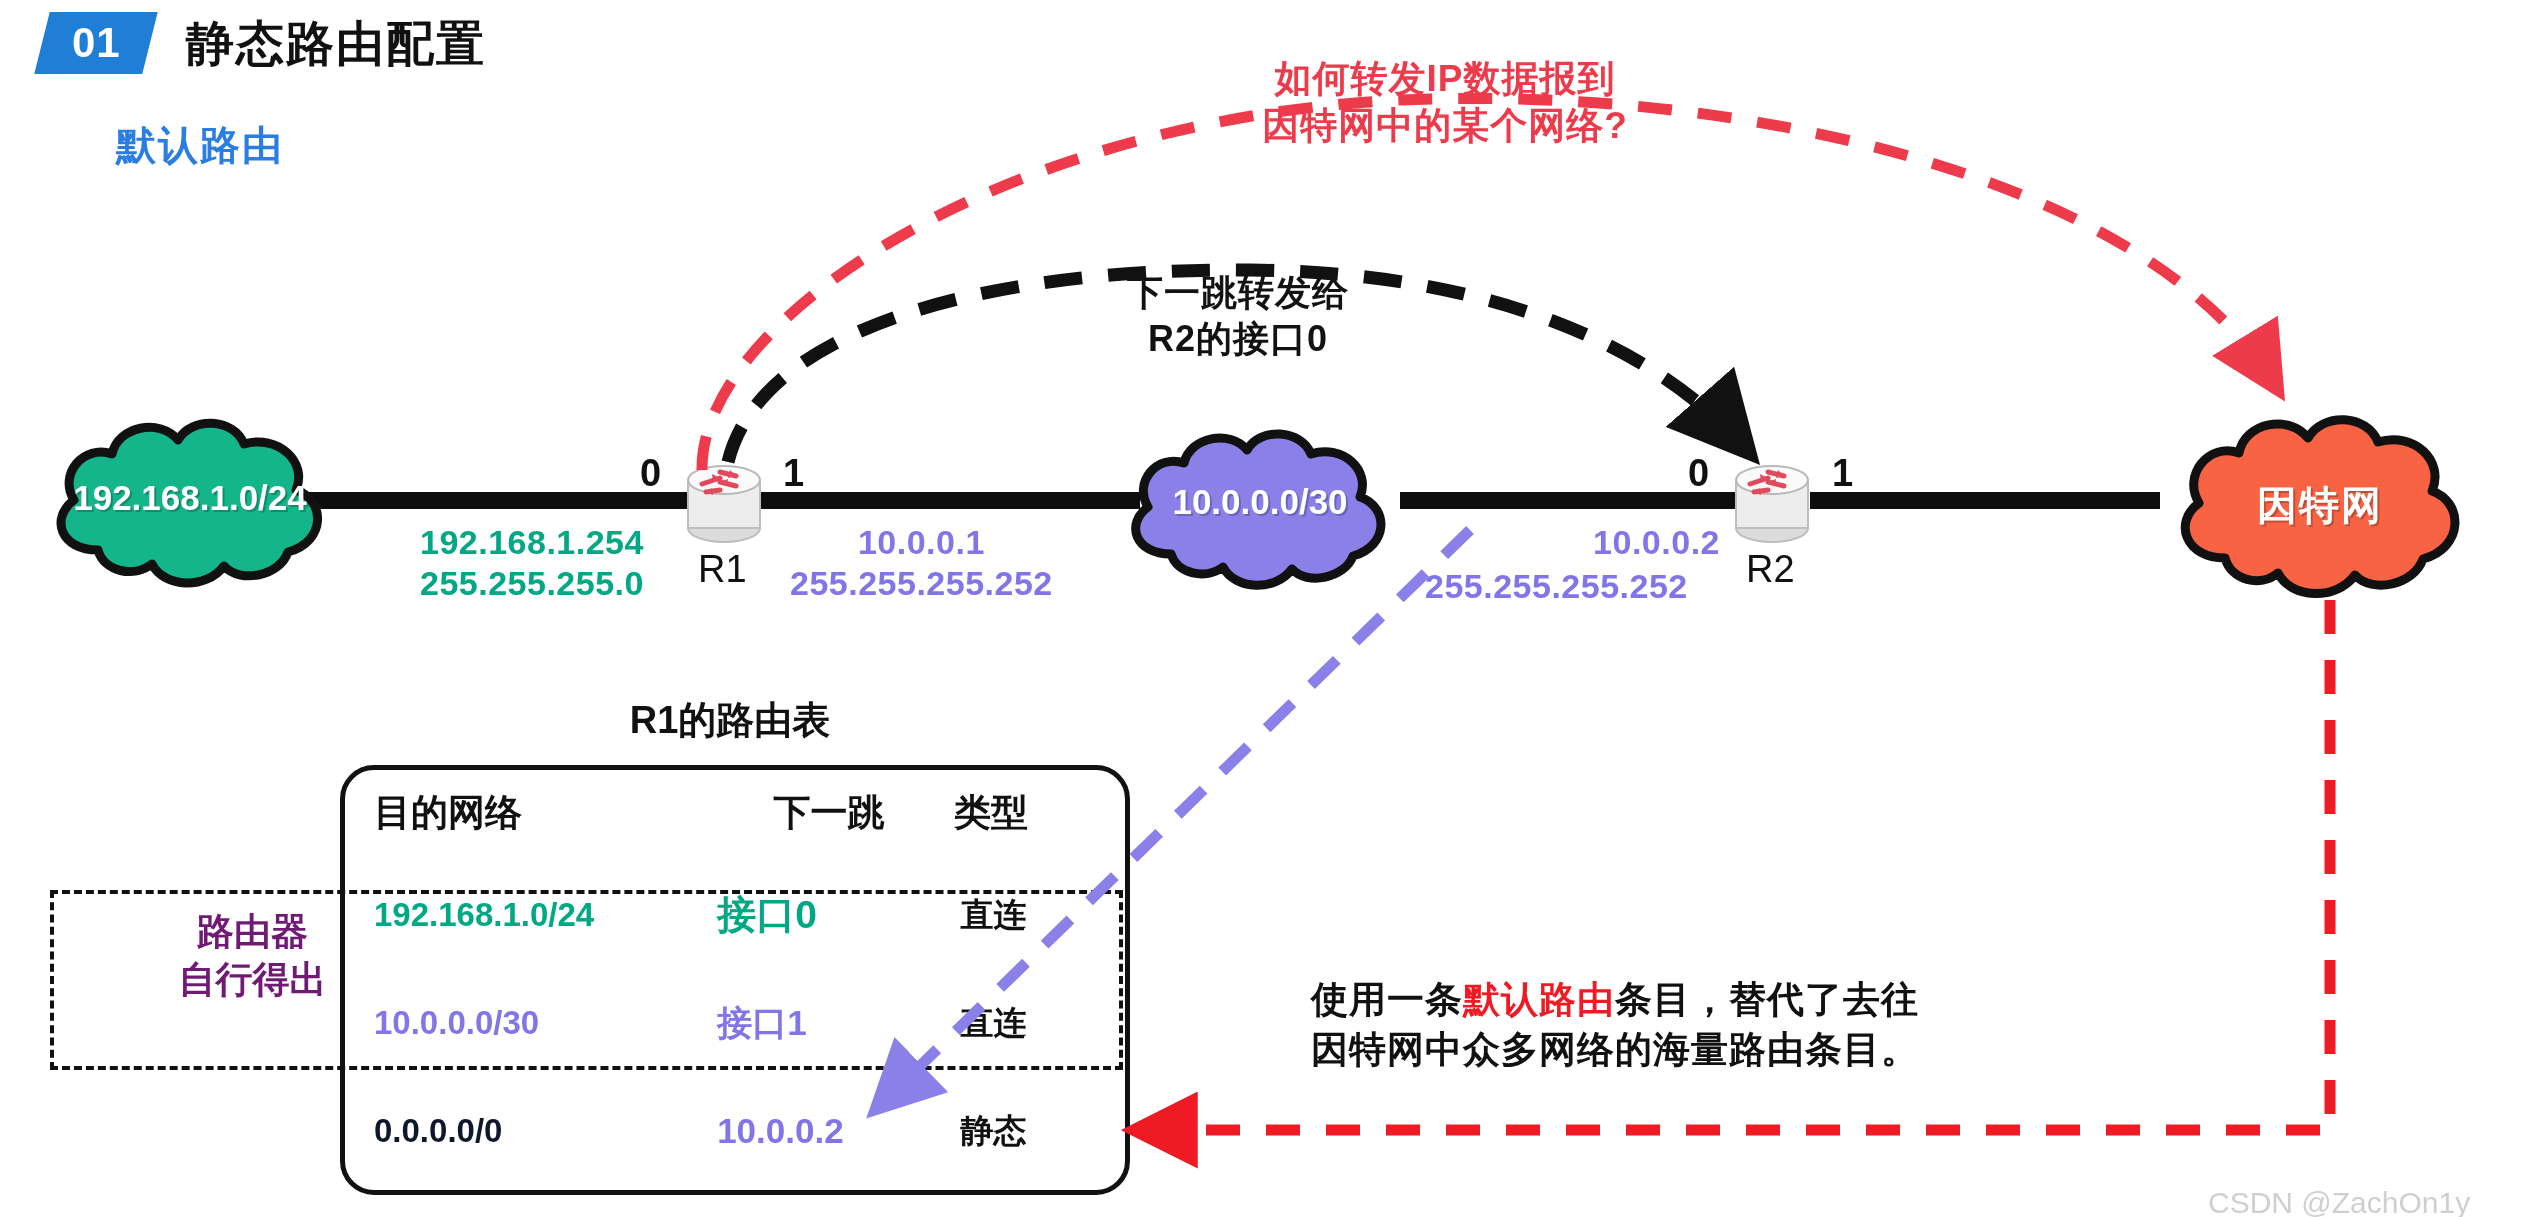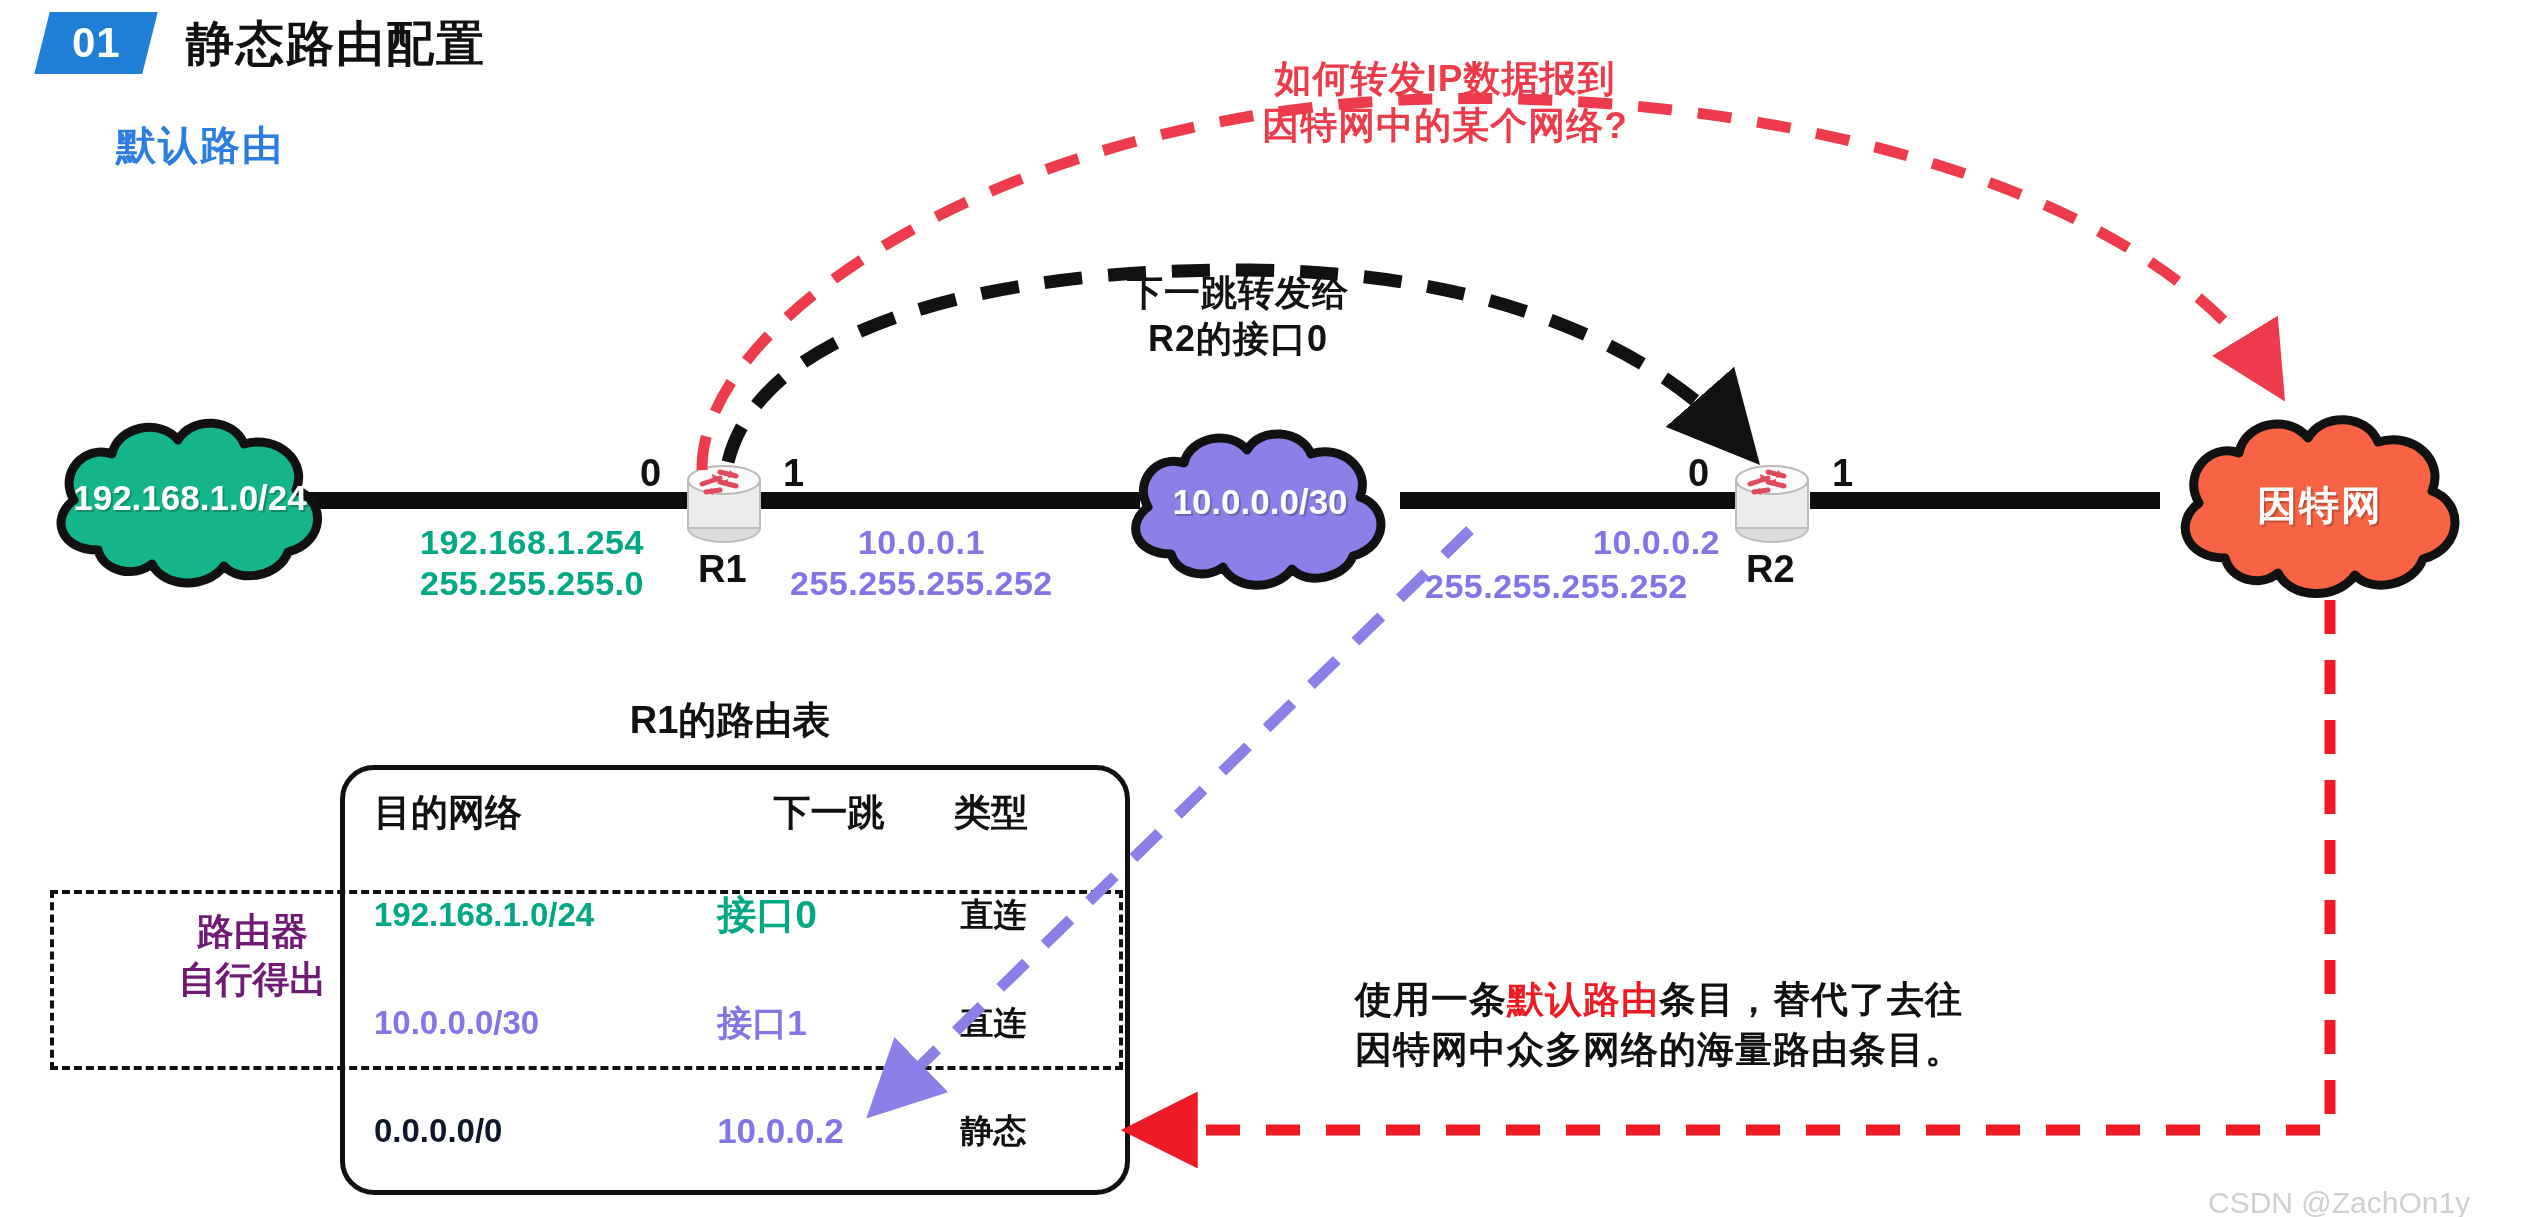--- a/index.html
+++ b/index.html
@@ -22,21 +22,21 @@
   #hoptext{left:1078px;top:270px;width:320px;text-align:center;font-size:36px;font-weight:bold;
            color:#121212;line-height:1.28;letter-spacing:1px;}
 
   
   .trunk{background:#0d0d0d;height:17px;}
 
   
   .cloudlabel{position:absolute;left:0;right:0;text-align:center;color:#fff;font-weight:bold;
               text-shadow:2px 2px 0 rgba(0,0,0,.22);}
   .portnum{font-size:38px;font-weight:bold;color:#111;}
-  .rname{font-size:38px;font-weight:bold;color:#111;}
+  .rname{font-size:38px;font-weight:normal;color:#111;}
 
   
   .iplab{font-size:34px;font-weight:bold;line-height:1.22;letter-spacing:.5px;white-space:nowrap;}
   .teal{color:#00a884;}
   .purple{color:#8175e8;text-align:center;}
 
   
   #tbl-caption{left:340px;top:695px;width:780px;text-align:center;font-size:38px;font-weight:bold;color:#111;}
   #tblbox{left:340px;top:765px;width:780px;height:420px;border:5px solid #111;border-radius:34px;background:#fff;}
   #tbl{left:340px;top:765px;width:780px;height:420px;}
@@ -53,21 +53,21 @@
   .drow .c3{justify-content:flex-start;}
   .typ{color:#111;font-size:35px;}
   .red{color:#0f172a;}
 
   
   #dashbox{left:50px;top:890px;width:1065px;height:172px;border:4px dashed #111;}
   #dashlabel{left:80px;top:908px;width:345px;text-align:center;font-size:37px;font-weight:bold;
              color:#701a75;line-height:1.3;}
 
   
-  #bottomnote{left:1355px;top:975px;width:960px;font-size:37px;font-weight:bold;color:#111;
+  #bottomnote{left:1311px;top:975px;width:960px;font-size:37px;font-weight:bold;color:#111;
               line-height:1.35;letter-spacing:1px;}
   #bottomnote .hl{color:#ee1b24;}
 
   
   #wm{left:2208px;top:1186px;font-size:30px;color:#cfcfcf;}
 
   svg.overlay{position:absolute;left:0;top:0;width:2526px;height:1217px;pointer-events:none;}
 </style>
 </head>
 <body>

